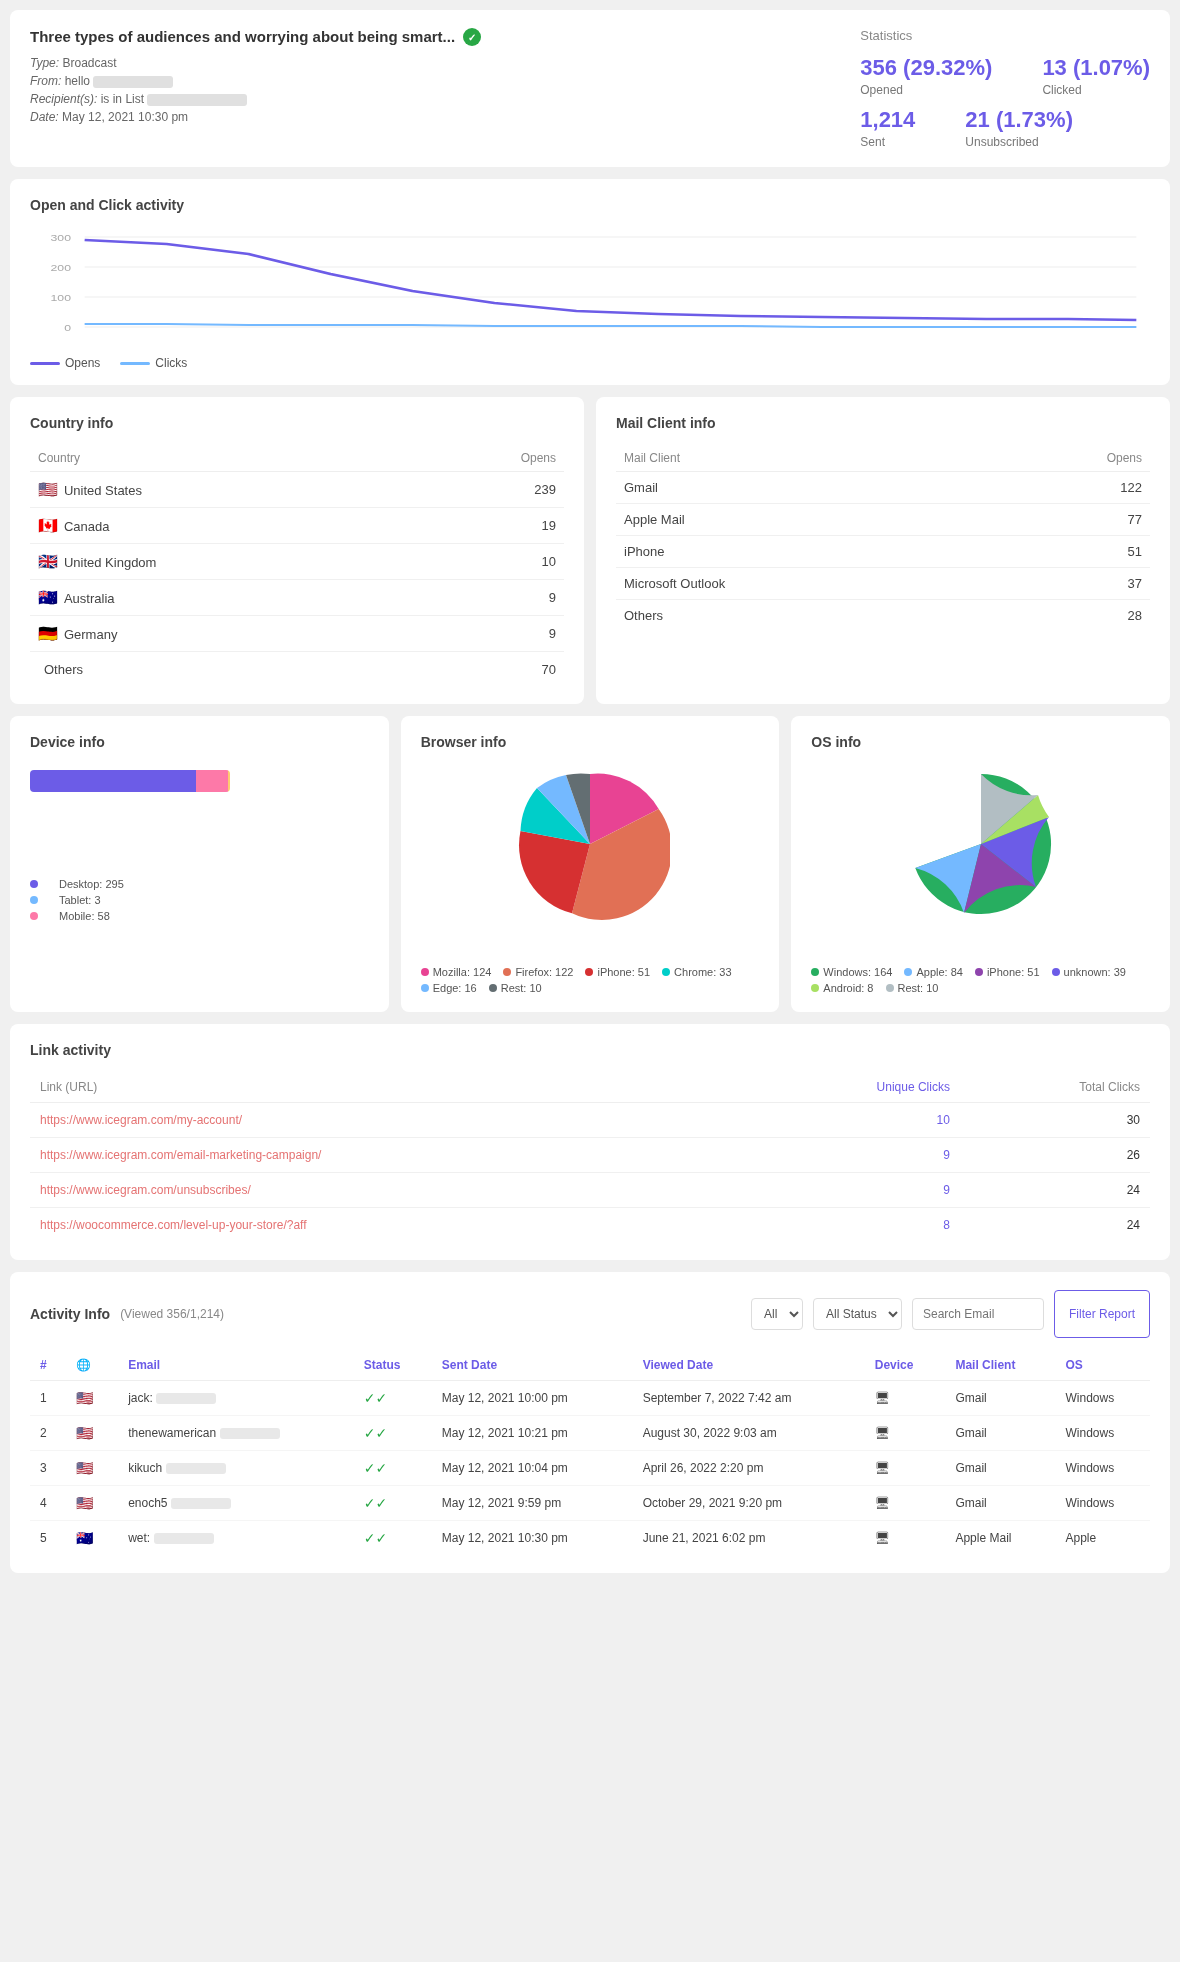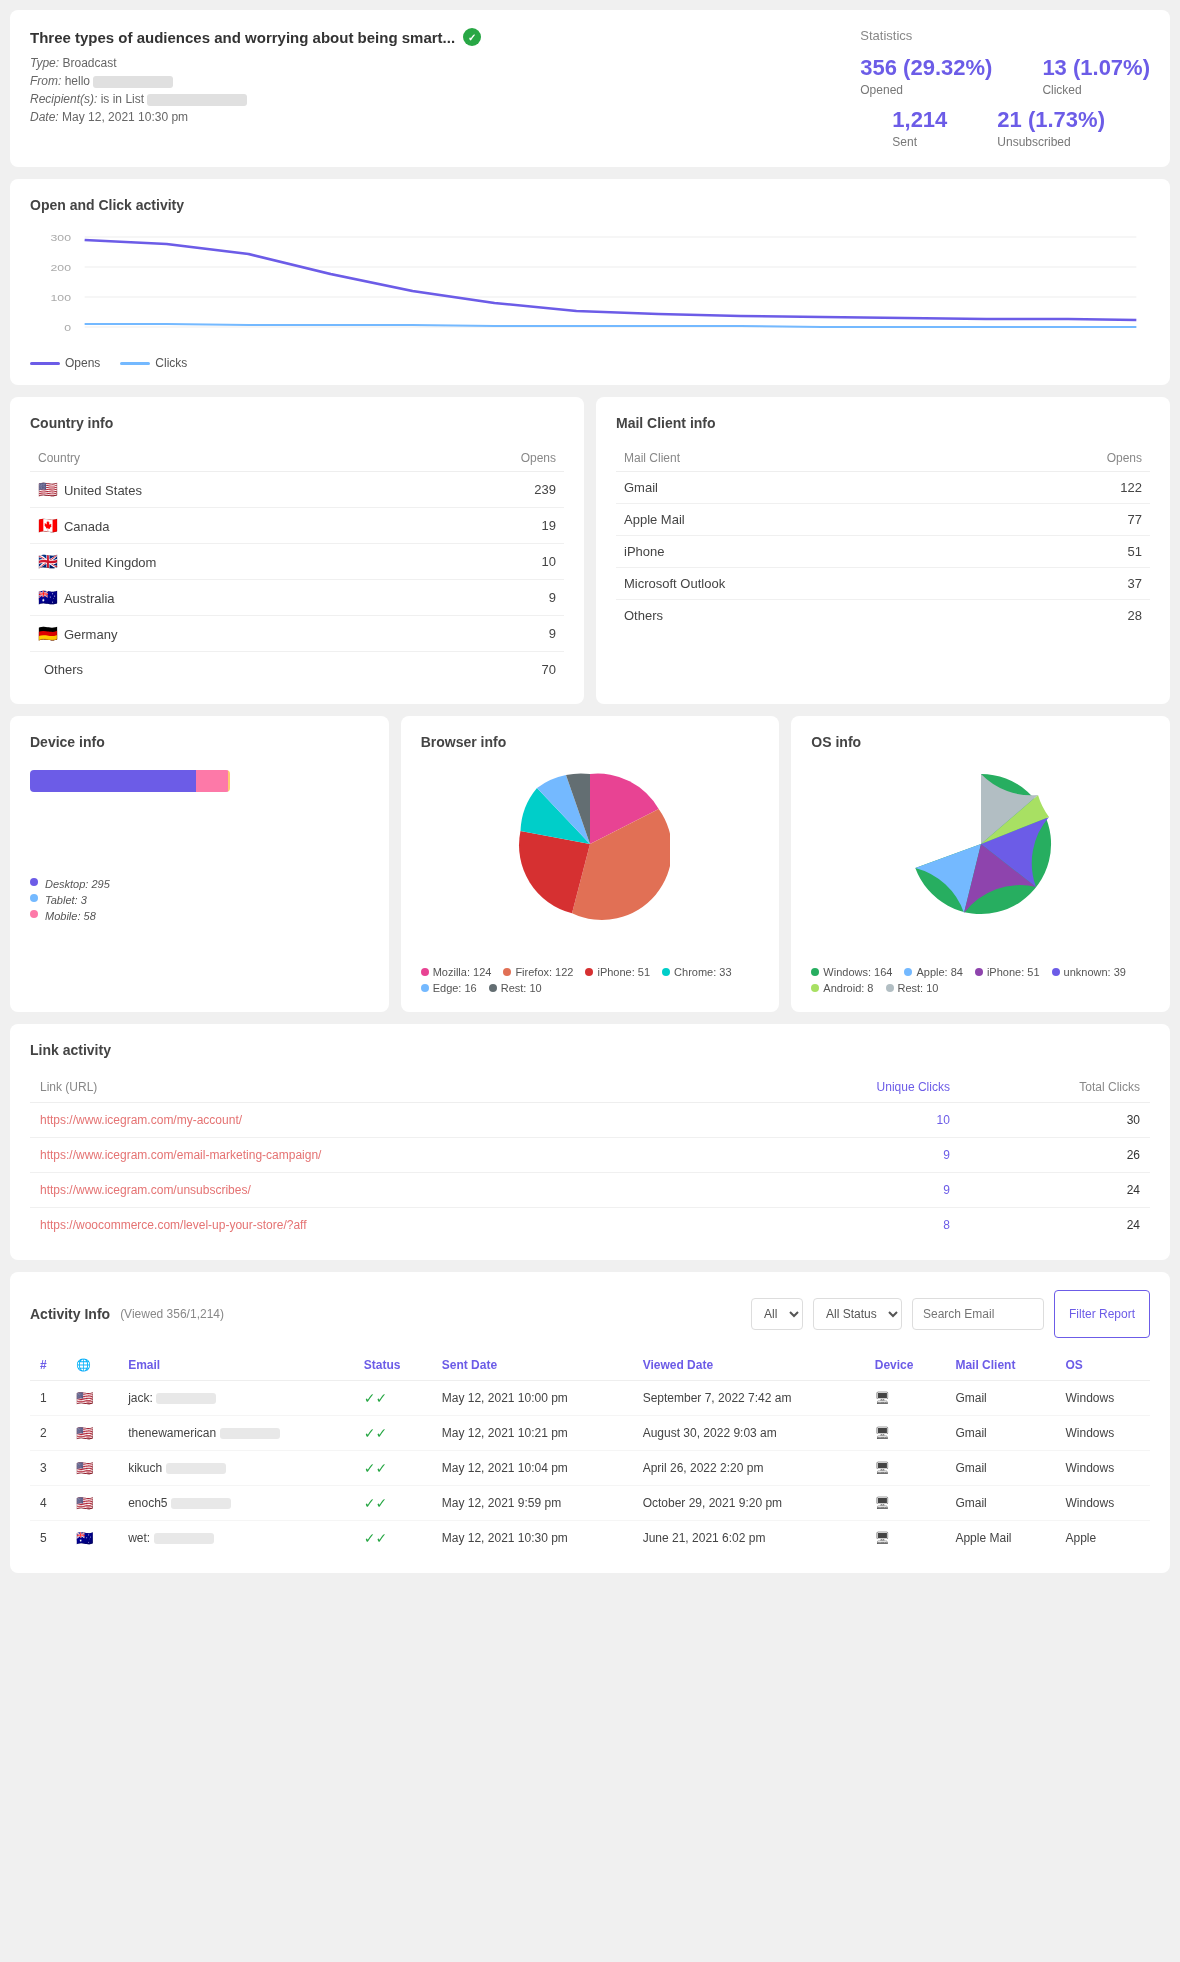--- a/index.html
+++ b/index.html
@@ -3,21 +3,21 @@
   <meta charset="utf-8">
   <style>
     * { box-sizing: border-box; margin: 0; padding: 0; }
     body { font-family: -apple-system, BlinkMacSystemFont, 'Segoe UI', sans-serif; background: #f0f0f0; font-size: 13px; color: #333; }
     .page { width: 1180px; margin: 0 auto; padding: 10px; }
     .card { background: #fff; border-radius: 8px; padding: 18px 20px; margin-bottom: 12px; }
     
     
     .header-card { display: flex; justify-content: space-between; align-items: flex-start; }
     .header-left { flex: 1; }
-    .header-title { font-size: 15px; font-weight: 600; color: #333; margin-bottom: 10px; display: flex; align-items: center; gap: 8px; }
+    .header-title { font-size: 15px; font-weight: 600; color: #333; margin-bottom: 10px; display: flex; gap: 8px; }
     .check-circle { width: 18px; height: 18px; background: #28a745; border-radius: 50%; display: inline-flex; align-items: center; justify-content: center; color: #fff; font-size: 10px; }
     .meta-row { font-size: 12px; color: #666; margin-bottom: 4px; }
     .meta-row span.label { font-style: italic; }
     .meta-blur { display: inline-block; background: #e0e0e0; border-radius: 3px; height: 12px; width: 80px; vertical-align: middle; }
     .header-right { display: flex; gap: 40px; margin-left: 40px; }
     .stat-group { }
     .stat-value { font-size: 22px; font-weight: 700; color: #6c5ce7; }
     .stat-value.purple { color: #6c5ce7; }
     .stat-label { font-size: 12px; color: #777; margin-top: 2px; }
     .statistics-title { font-size: 13px; color: #888; margin-bottom: 12px; font-weight: 400; }
@@ -45,21 +45,21 @@
     .flag { font-size: 16px; margin-right: 6px; }
 
     
     .three-col { display: flex; gap: 12px; }
     .three-col .card { flex: 1; }
 
     
     .device-bar-container { margin: 20px 0 16px; }
     .device-bar { display: flex; height: 22px; border-radius: 4px; overflow: hidden; width: 200px; }
     .device-legend { display: flex; flex-direction: column; gap: 4px; margin-top: 10px; }
-    .device-legend-item { display: flex; align-items: flex-start; gap: 7px; font-size: 11px; color: #555; font-style: italic; }
+    .device-legend-item { display: flex; align-items: center; gap: 21px; font-size: 11px; color: #555; }
     .dot { width: 8px; height: 8px; border-radius: 50%; flex-shrink: 0; }
 
     
     .pie-container { display: flex; flex-direction: column; align-items: center; gap: 32px; }
     .pie-legend { display: flex; flex-wrap: wrap; gap: 4px 12px; margin-top: 10px; justify-content: flex-start; font-size: 11px; color: #555; width: 100%; }
     .pie-legend-item { display: flex; align-items: center; gap: 4px; }
 
     
     .link-table { width: 100%; border-collapse: collapse; }
     .link-table th { font-size: 12px; color: #888; font-weight: 500; text-align: left; padding: 8px 10px; border-bottom: 1px solid #eee; }
@@ -126,21 +126,21 @@
         <div style="display:flex; gap:50px;">
           <div class="stat-group">
             <div class="stat-value purple">356 (29.32%)</div>
             <div class="stat-label">Opened</div>
           </div>
           <div class="stat-group">
             <div class="stat-value purple">13 (1.07%)</div>
             <div class="stat-label">Clicked</div>
           </div>
         </div>
-        <div style="display:flex; gap:50px; margin-top:10px;margin-left:32px;">
+        <div style="display:flex; gap:50px; margin-top:10px;">
           <div class="stat-group">
             <div class="stat-value purple">1,214</div>
             <div class="stat-label">Sent</div>
           </div>
           <div class="stat-group">
             <div class="stat-value purple">21 (1.73%)</div>
             <div class="stat-label">Unsubscribed</div>
           </div>
         </div>
       </div>

